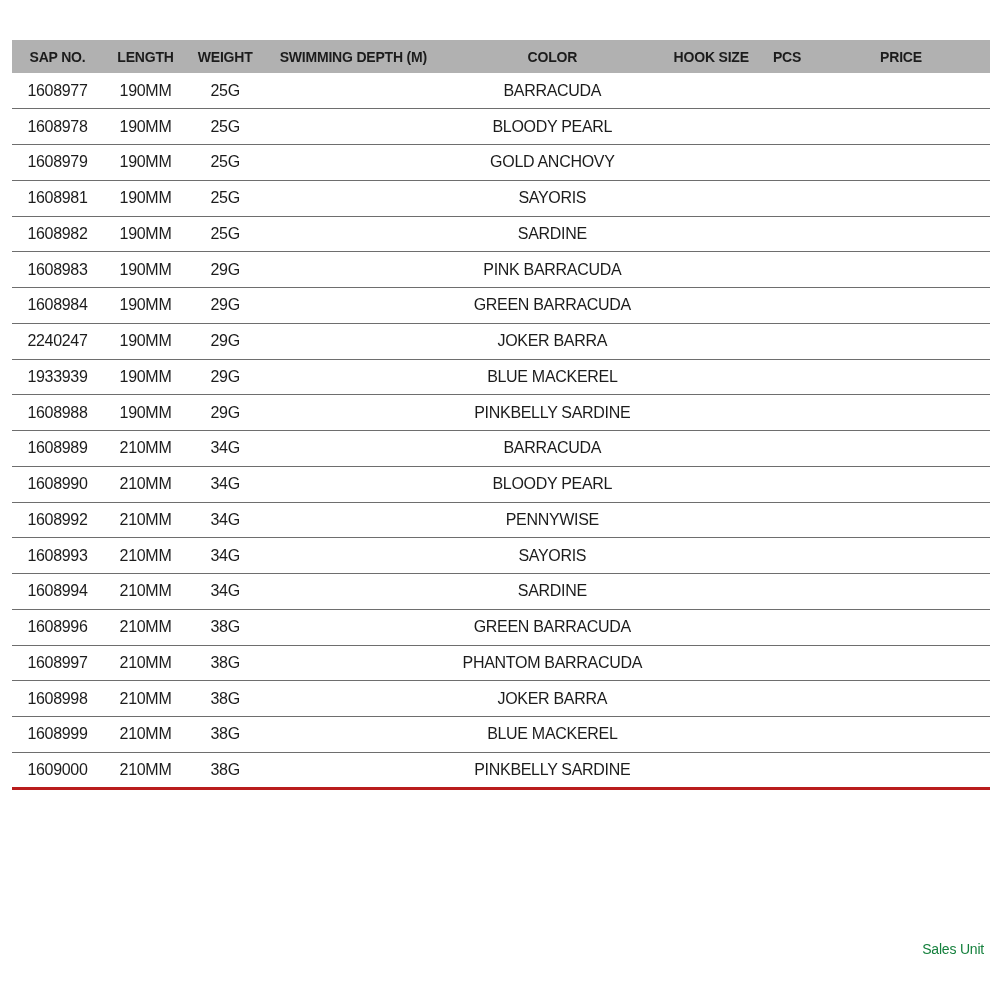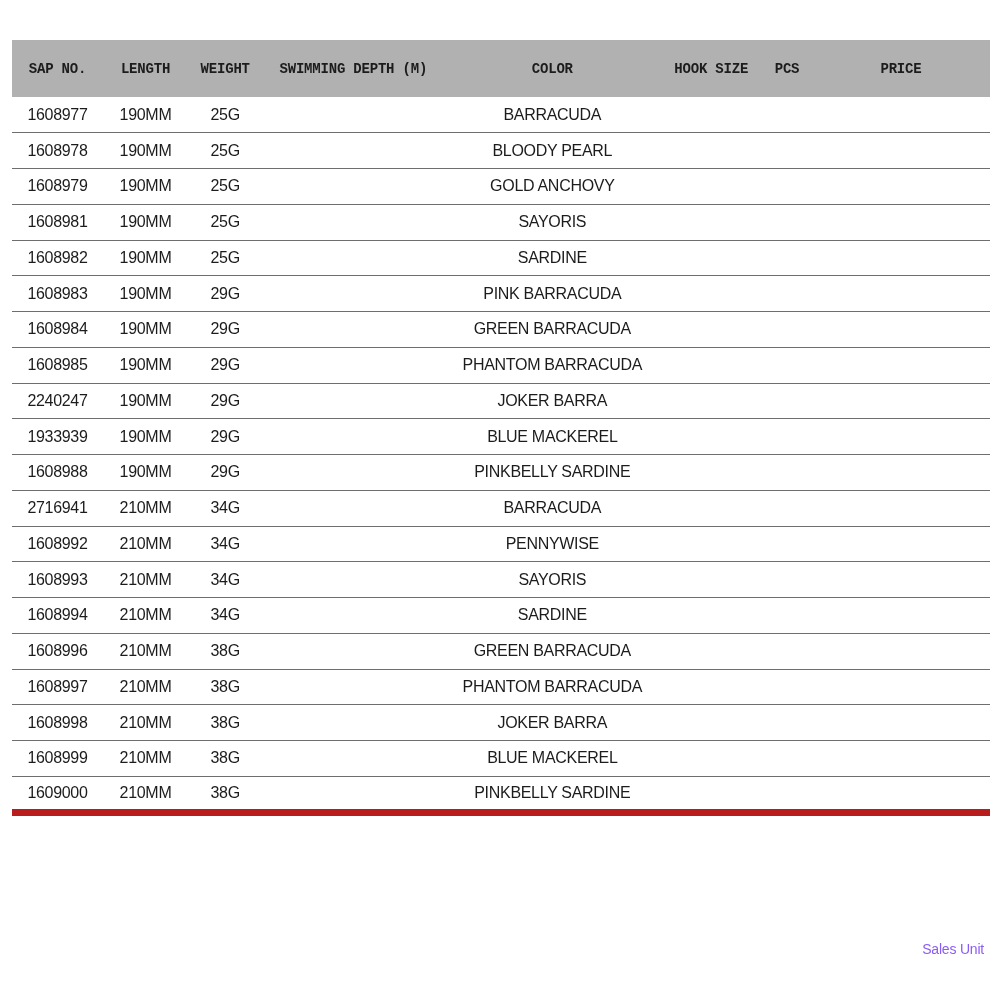--- a/index.html
+++ b/index.html
@@ -21,48 +21,47 @@
     table-layout: fixed;
   }
   .spec-table thead th {
     background: #b1b1b1;
     height: 33px;
     font-size: 14px;
     font-weight: bold;
     letter-spacing: -0.2px;
     text-align: center;
     vertical-align: middle;
-    padding: 12px 2px;
+    padding: 0 2px;
     white-space: nowrap;
     overflow: hidden;
-    font-family: Liberation Mono, monospace;
   }
   .spec-table tbody td {
     height: 35.75px;
     box-sizing: border-box;
     border-bottom: 1px solid #6e6e6e;
     font-size: 16px;
     font-weight: normal;
     letter-spacing: -0.3px;
     text-align: center;
     vertical-align: middle;
     padding: 0 2px;
     white-space: nowrap;
     overflow: hidden;
   }
   .spec-table tbody tr:last-child td {
-    border-bottom: 7px solid #b91c1c;
+    border-bottom: 3px solid #b91c1c;
   }
   .sales-unit {
     position: absolute;
     top: 941px;
     right: 16px;
     font-size: 14px;
     letter-spacing: -0.2px;
-    color: #8b5cf6;
+    color: #15803d;
   }
 </style>
 </head>
 <body>
 
 <div class="page">
 
   <table class="spec-table">
     <colgroup>
       <col style="width: 9.3%">
@@ -151,30 +150,20 @@
           <td>1608984</td>
           <td>190MM</td>
           <td>29G</td>
           <td></td>
           <td>GREEN BARRACUDA</td>
           <td></td>
           <td></td>
           <td></td>
         </tr>
         <tr>
-          <td>1608985</td>
-          <td>190MM</td>
-          <td>29G</td>
-          <td></td>
-          <td>PHANTOM BARRACUDA</td>
-          <td></td>
-          <td></td>
-          <td></td>
-        </tr>
-        <tr>
           <td>2240247</td>
           <td>190MM</td>
           <td>29G</td>
           <td></td>
           <td>JOKER BARRA</td>
           <td></td>
           <td></td>
           <td></td>
         </tr>
         <tr>
@@ -191,25 +180,35 @@
           <td>1608988</td>
           <td>190MM</td>
           <td>29G</td>
           <td></td>
           <td>PINKBELLY SARDINE</td>
           <td></td>
           <td></td>
           <td></td>
         </tr>
         <tr>
-          <td>2716941</td>
+          <td>1608989</td>
           <td>210MM</td>
           <td>34G</td>
           <td></td>
           <td>BARRACUDA</td>
+          <td></td>
+          <td></td>
+          <td></td>
+        </tr>
+        <tr>
+          <td>1608990</td>
+          <td>210MM</td>
+          <td>34G</td>
+          <td></td>
+          <td>BLOODY PEARL</td>
           <td></td>
           <td></td>
           <td></td>
         </tr>
         <tr>
           <td>1608992</td>
           <td>210MM</td>
           <td>34G</td>
           <td></td>
           <td>PENNYWISE</td>

